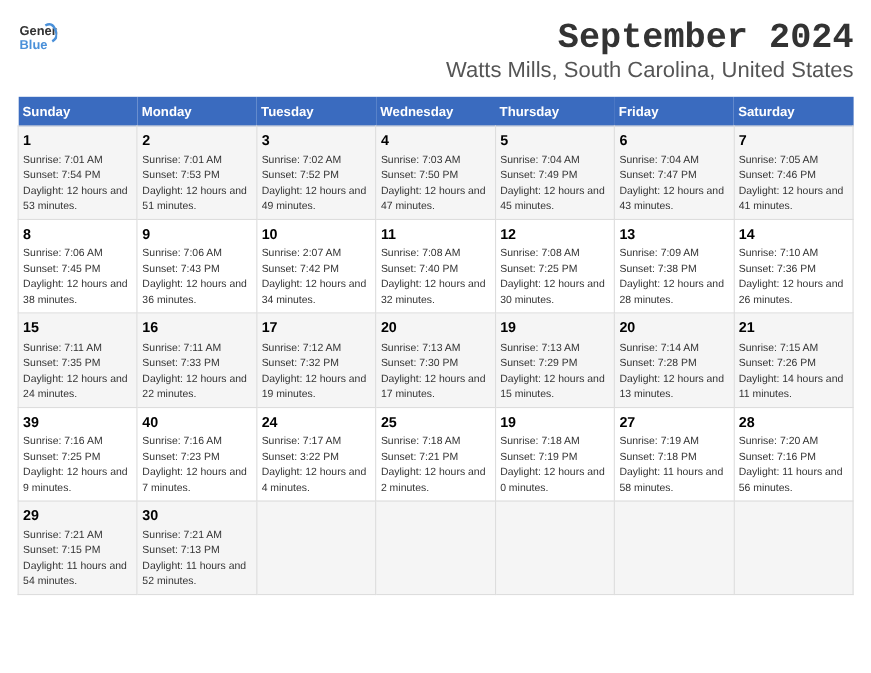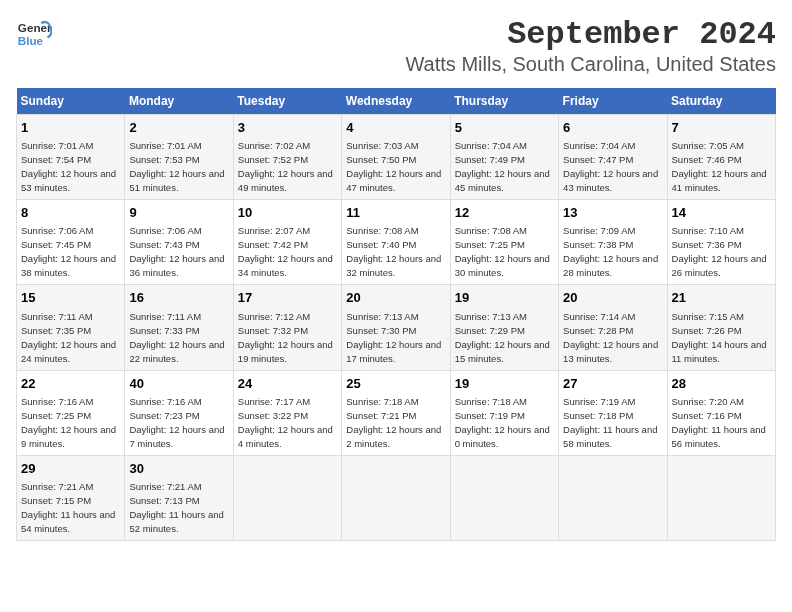--- a/index.html
+++ b/index.html
@@ -135,21 +135,21 @@
       <tr>
         <td><span class="day-num">15</span><span class="day-info">Sunrise: 7:11 AM</span><br><span class="day-info">Sunset: 7:35 PM</span><br><span class="day-info">Daylight: 12 hours and 24 minutes.</span></td>
         <td><span class="day-num">16</span><span class="day-info">Sunrise: 7:11 AM</span><br><span class="day-info">Sunset: 7:33 PM</span><br><span class="day-info">Daylight: 12 hours and 22 minutes.</span></td>
         <td><span class="day-num">17</span><span class="day-info">Sunrise: 7:12 AM</span><br><span class="day-info">Sunset: 7:32 PM</span><br><span class="day-info">Daylight: 12 hours and 19 minutes.</span></td>
         <td><span class="day-num">20</span><span class="day-info">Sunrise: 7:13 AM</span><br><span class="day-info">Sunset: 7:30 PM</span><br><span class="day-info">Daylight: 12 hours and 17 minutes.</span></td>
         <td><span class="day-num">19</span><span class="day-info">Sunrise: 7:13 AM</span><br><span class="day-info">Sunset: 7:29 PM</span><br><span class="day-info">Daylight: 12 hours and 15 minutes.</span></td>
         <td><span class="day-num">20</span><span class="day-info">Sunrise: 7:14 AM</span><br><span class="day-info">Sunset: 7:28 PM</span><br><span class="day-info">Daylight: 12 hours and 13 minutes.</span></td>
         <td><span class="day-num">21</span><span class="day-info">Sunrise: 7:15 AM</span><br><span class="day-info">Sunset: 7:26 PM</span><br><span class="day-info">Daylight: 14 hours and 11 minutes.</span></td>
       </tr>
       <tr>
-        <td><span class="day-num">22</span><span class="day-info">Sunrise: 7:16 AM</span><br><span class="day-info">Sunset: 7:25 PM</span><br><span class="day-info">Daylight: 12 hours and 9 minutes.</span></td>
+        <td><span class="day-num">39</span><span class="day-info">Sunrise: 7:16 AM</span><br><span class="day-info">Sunset: 7:25 PM</span><br><span class="day-info">Daylight: 12 hours and 9 minutes.</span></td>
         <td><span class="day-num">40</span><span class="day-info">Sunrise: 7:16 AM</span><br><span class="day-info">Sunset: 7:23 PM</span><br><span class="day-info">Daylight: 12 hours and 7 minutes.</span></td>
         <td><span class="day-num">24</span><span class="day-info">Sunrise: 7:17 AM</span><br><span class="day-info">Sunset: 3:22 PM</span><br><span class="day-info">Daylight: 12 hours and 4 minutes.</span></td>
         <td><span class="day-num">25</span><span class="day-info">Sunrise: 7:18 AM</span><br><span class="day-info">Sunset: 7:21 PM</span><br><span class="day-info">Daylight: 12 hours and 2 minutes.</span></td>
         <td><span class="day-num">19</span><span class="day-info">Sunrise: 7:18 AM</span><br><span class="day-info">Sunset: 7:19 PM</span><br><span class="day-info">Daylight: 12 hours and 0 minutes.</span></td>
         <td><span class="day-num">27</span><span class="day-info">Sunrise: 7:19 AM</span><br><span class="day-info">Sunset: 7:18 PM</span><br><span class="day-info">Daylight: 11 hours and 58 minutes.</span></td>
         <td><span class="day-num">28</span><span class="day-info">Sunrise: 7:20 AM</span><br><span class="day-info">Sunset: 7:16 PM</span><br><span class="day-info">Daylight: 11 hours and 56 minutes.</span></td>
       </tr>
       <tr>
         <td><span class="day-num">29</span><span class="day-info">Sunrise: 7:21 AM</span><br><span class="day-info">Sunset: 7:15 PM</span><br><span class="day-info">Daylight: 11 hours and 54 minutes.</span></td>
         <td><span class="day-num">30</span><span class="day-info">Sunrise: 7:21 AM</span><br><span class="day-info">Sunset: 7:13 PM</span><br><span class="day-info">Daylight: 11 hours and 52 minutes.</span></td>

